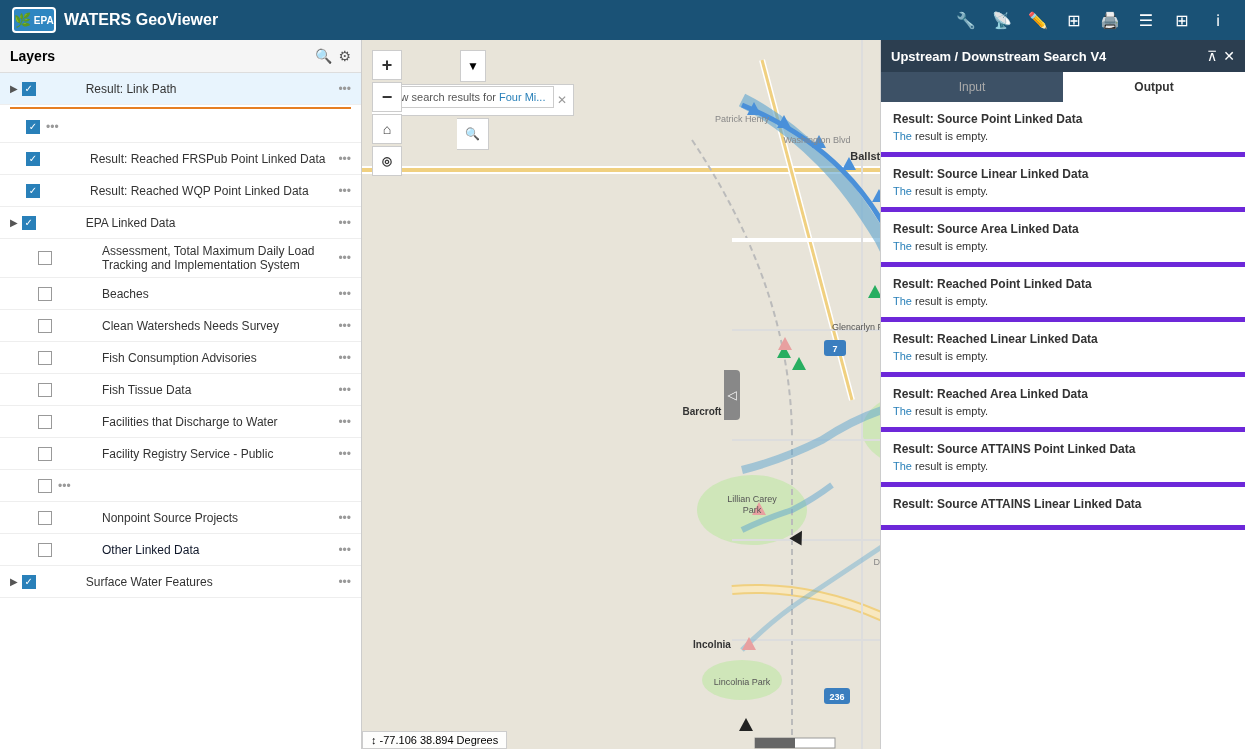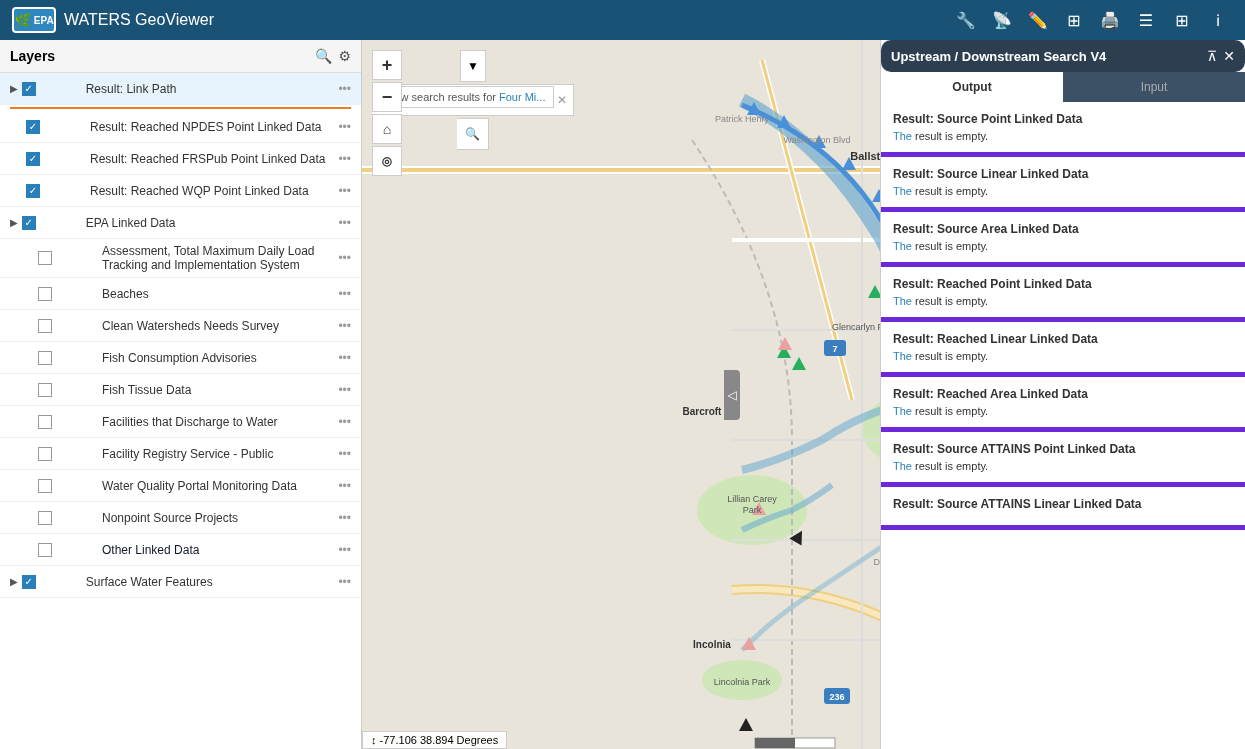--- a/index.html
+++ b/index.html
@@ -29,21 +29,21 @@
       height: 26px;
       display: flex;
       align-items: center;
       justify-content: center;
       font-size: 10px;
       font-weight: bold;
       color: white;
       gap: 2px;
     }
     .epa-logo .leaf { color: #27ae60; font-size: 14px; }
-    .header-title { font-size: 16px; font-weight: normal; color: white; }
+    .header-title { font-size: 16px; font-weight: bold; color: white; }
     .header-tools { margin-left: auto; display: flex; gap: 6px; align-items: center; }
     .header-icon {
       width: 30px; height: 30px;
       display: flex; align-items: center; justify-content: center;
       color: white; font-size: 16px; cursor: pointer;
       border-radius: 3px;
     }
 
     
     .main { display: flex; flex: 1; overflow: hidden; }
@@ -197,21 +197,20 @@
       flex-direction: column;
       flex-shrink: 0;
       overflow: hidden;
     }
     .right-panel-header {
       background: #2c3e50;
       color: white;
       padding: 8px 10px;
       display: flex;
       align-items: center;
-      border-radius: 10px;
     }
     .right-panel-title { flex: 1; font-size: 13px; font-weight: bold; }
     .right-panel-controls { display: flex; gap: 6px; }
     .rp-icon { color: white; cursor: pointer; font-size: 14px; }
 
     
     .tabs {
       display: flex;
       background: #3d5166;
     }
@@ -285,21 +284,20 @@
         <span class="expand-arrow">▶</span>
         <div class="checkbox checked">✓</div>
         <span class="layer-name">Result: Link Path</span>
         <span class="more-icon">•••</span>
       </div>
       <div class="layer-divider"></div>
 
       <div class="layer-item">
         <span style="width:16px;flex-shrink:0"></span>
         <div class="checkbox checked">✓</div>
-        <span class="layer-name">Result: Reached NPDES Point Linked Data</span>
         <span class="more-icon">•••</span>
       </div>
 
       <div class="layer-item">
         <span style="width:16px;flex-shrink:0"></span>
         <div class="checkbox checked">✓</div>
         <span class="layer-name">Result: Reached FRSPub Point Linked Data</span>
         <span class="more-icon">•••</span>
       </div>
 
@@ -355,21 +353,20 @@
       </div>
       <div class="layer-item">
         <span style="width:28px;flex-shrink:0"></span>
         <div class="checkbox"></div>
         <span class="layer-name">Facility Registry Service - Public</span>
         <span class="more-icon">•••</span>
       </div>
       <div class="layer-item">
         <span style="width:28px;flex-shrink:0"></span>
         <div class="checkbox"></div>
-        <span class="layer-name">Water Quality Portal Monitoring Data</span>
         <span class="more-icon">•••</span>
       </div>
       <div class="layer-item">
         <span style="width:28px;flex-shrink:0"></span>
         <div class="checkbox"></div>
         <span class="layer-name">Nonpoint Source Projects</span>
         <span class="more-icon">•••</span>
       </div>
       <div class="layer-item">
         <span style="width:28px;flex-shrink:0"></span>
@@ -562,22 +559,22 @@
   <div class="right-panel">
     <div class="right-panel-header">
       <span class="right-panel-title">Upstream / Downstream Search V4</span>
       <div class="right-panel-controls">
         <span class="rp-icon">⊼</span>
         <span class="rp-icon">✕</span>
       </div>
     </div>
 
     <div class="tabs">
+      <div class="tab">Input</div>
       <div class="tab active">Output</div>
-      <div class="tab">Input</div>
     </div>
 
     <div class="results-content">
 
       <div class="result-section">
         <div class="result-title">Result: Source Point Linked Data</div>
         <div class="result-empty">
           <span style="color:#2980b9">The</span> result is empty.
         </div>
       </div>

